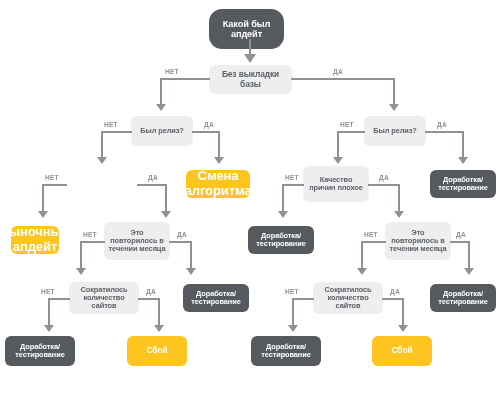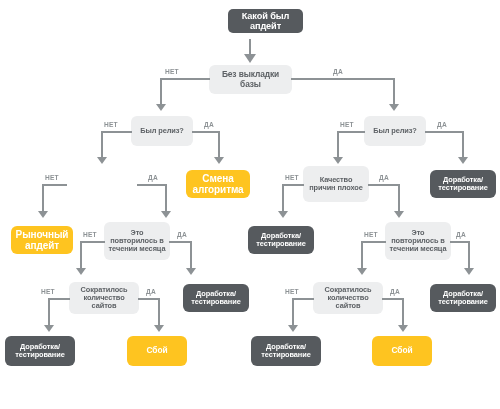--- a/index.html
+++ b/index.html
@@ -34,21 +34,21 @@
     font-size:7.4px;
   }
   .node.light{
     background:#edeeef;
     color:#5d6165;
     font-size:7.4px;
   }
   .node.yellow{
     background:#fec420;
     color:#ffffff;
-    font-size:10px;
+    font-size:13px;
   }
   .node.root{
     font-size:9.2px;
     border-radius:5px;
   }
   .node.big{
     font-size:8.4px;
   }
 
   
@@ -80,21 +80,21 @@
     color:#8d9295;
     letter-spacing:0.2px;
     white-space:nowrap;
   }
 </style>
 </head>
 <body>
 
 <div id="chart">
 
-  <div class="node dark root" style="left:228px;top:9px;width:75px;height:24px;">Какой был апдейт</div>
+  <div class="node dark root" style="left:209px;top:9px;width:75px;height:40px;border-radius:13px;">Какой был апдейт</div>
 
   <div class="seg v" style="left:249px;top:39px;height:17px;"></div>
   <div class="arrow big" style="left:244px;top:54px;"></div>
 
   <div class="node light big" style="left:209px;top:65px;width:83px;height:29px;">Без выкладки базы</div>
 
   <div class="seg h" style="left:160px;top:78px;width:50px;"></div>
   <div class="seg v" style="left:160px;top:78px;height:28px;"></div>
   <div class="arrow" style="left:156px;top:104px;"></div>
   <div class="elabel" style="left:165px;top:68px;">НЕТ</div>
@@ -148,21 +148,21 @@
   <div class="seg h" style="left:282px;top:184px;width:22px;"></div>
   <div class="seg v" style="left:282px;top:184px;height:29px;"></div>
   <div class="arrow" style="left:278px;top:211px;"></div>
   <div class="elabel" style="left:285px;top:174px;">НЕТ</div>
 
   <div class="seg h" style="left:368px;top:184px;width:32px;"></div>
   <div class="seg v" style="left:398px;top:184px;height:29px;"></div>
   <div class="arrow" style="left:394px;top:211px;"></div>
   <div class="elabel" style="left:379px;top:174px;">ДА</div>
 
-  <div class="node yellow" style="left:11px;top:226px;width:62px;height:28px;">Рыночный апдейт</div>
+  <div class="node yellow" style="left:11px;top:226px;width:48px;height:28px;">Рыночный апдейт</div>
 
   <div class="node light" style="left:104px;top:222px;width:66px;height:38px;">Это повторилось в течении месяца</div>
 
   <div class="node dark" style="left:248px;top:226px;width:66px;height:28px;">Доработка/ тестирование</div>
 
   <div class="node light" style="left:385px;top:222px;width:66px;height:38px;">Это повторилось в течении месяца</div>
 
   <div class="seg h" style="left:80px;top:241px;width:25px;"></div>
   <div class="seg v" style="left:80px;top:241px;height:29px;"></div>
   <div class="arrow" style="left:76px;top:268px;"></div>

